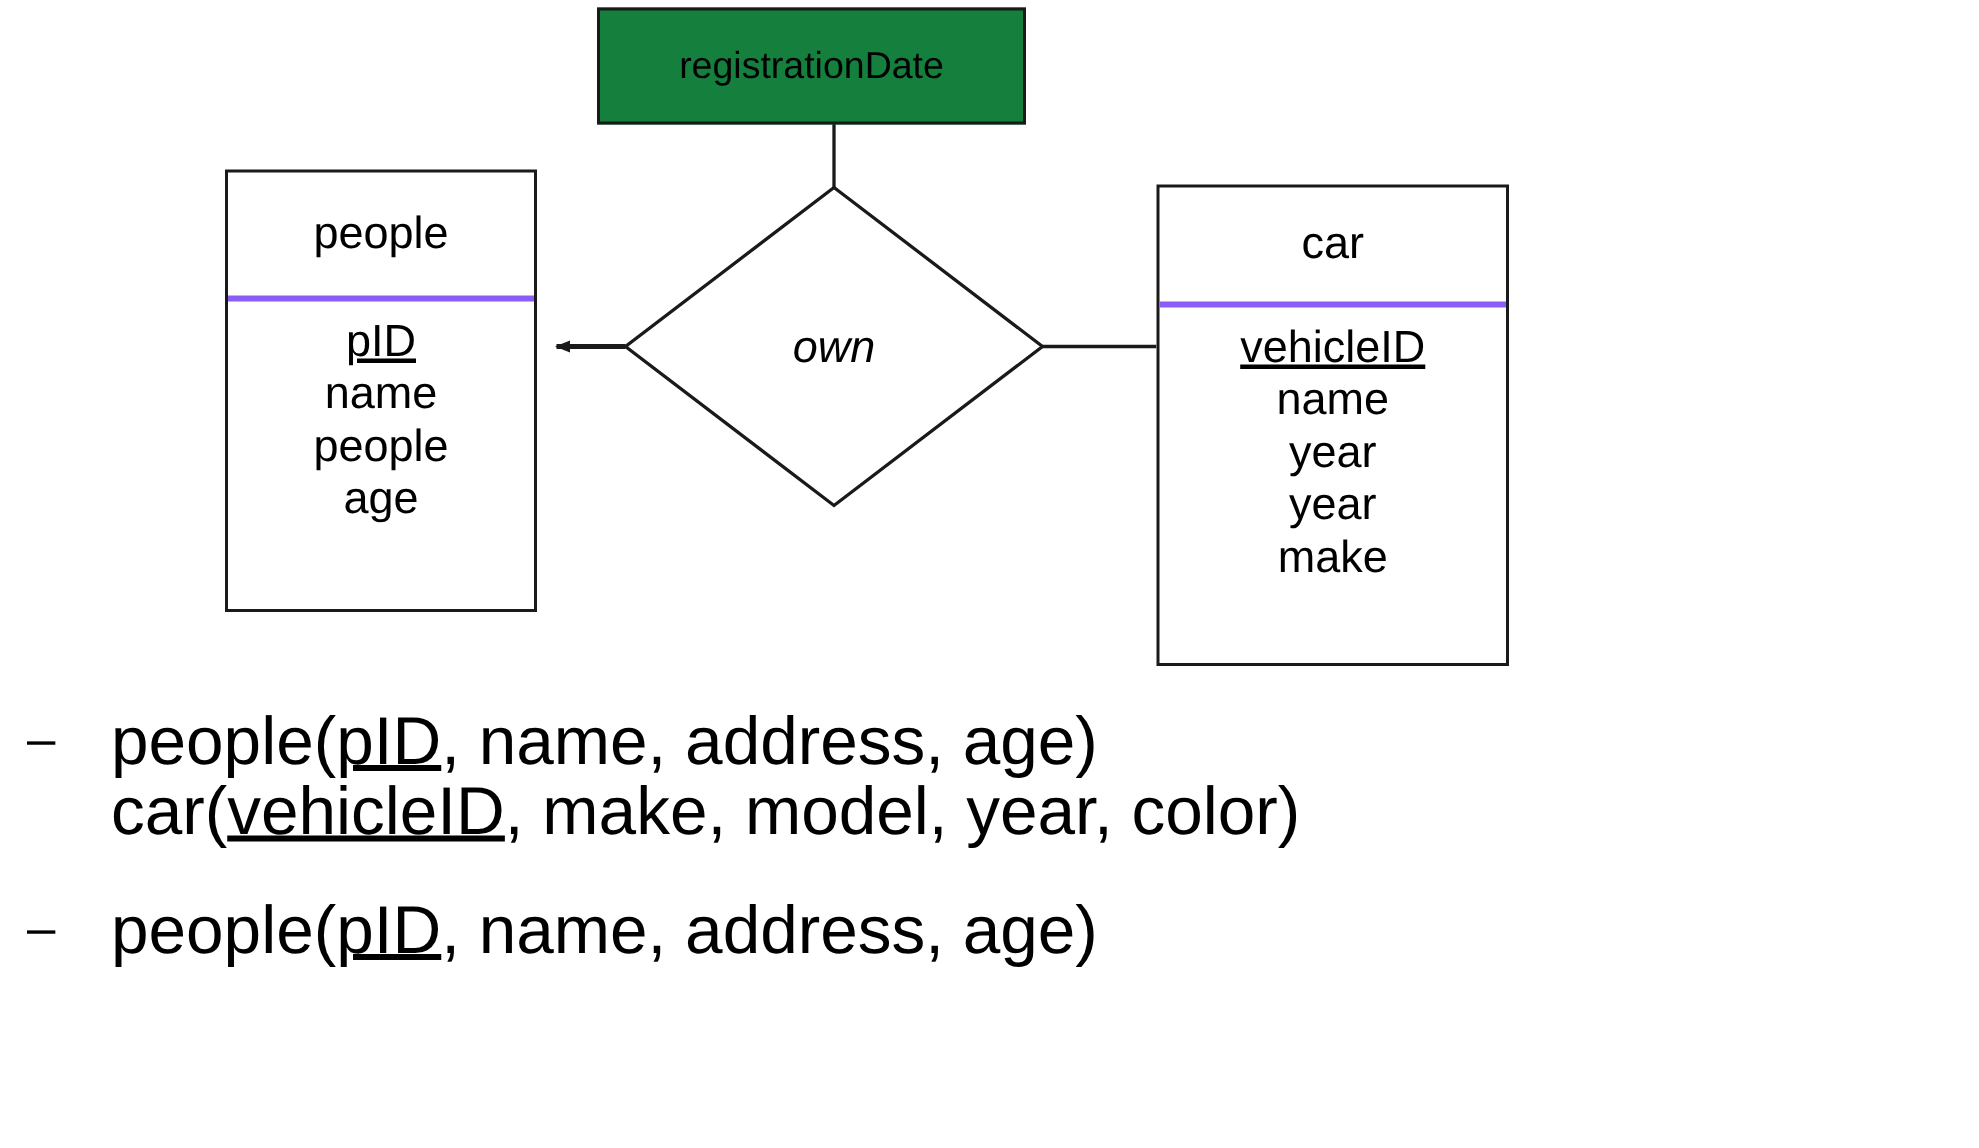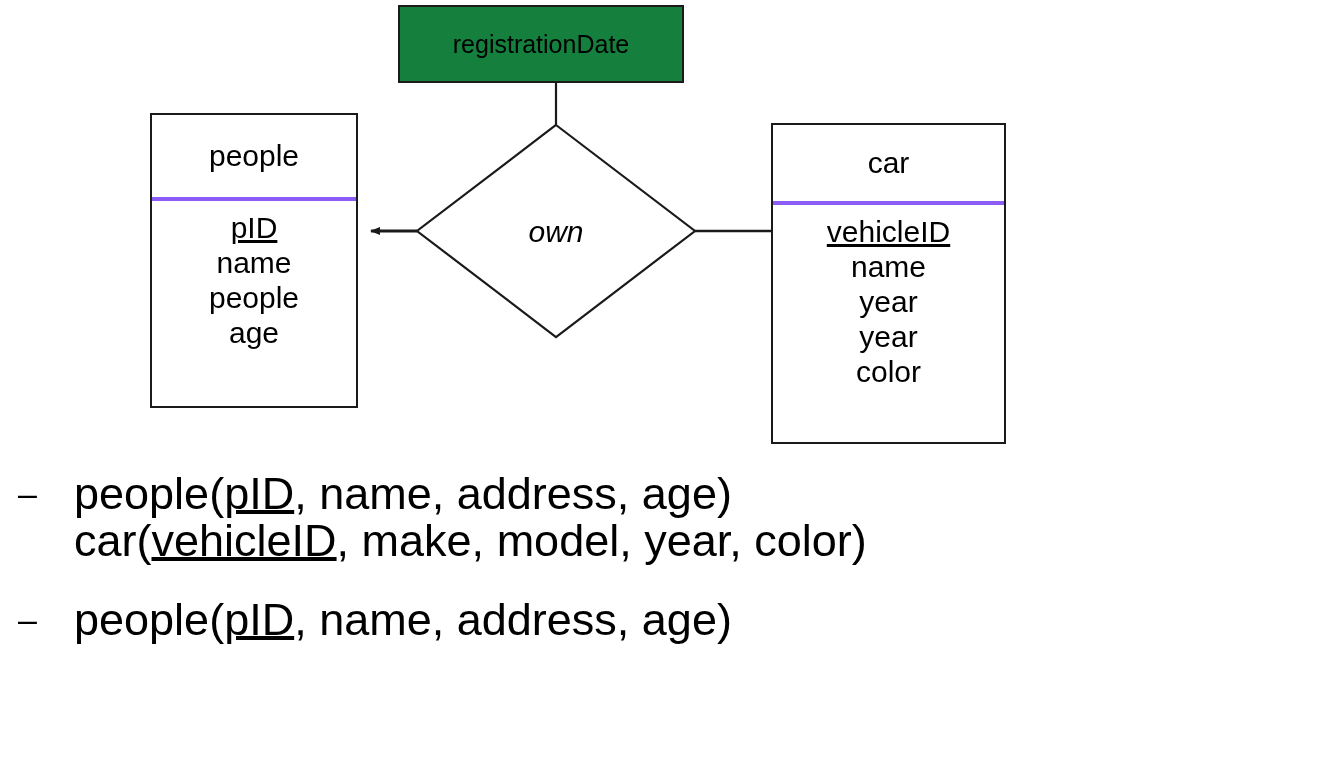--- a/index.html
+++ b/index.html
@@ -184,21 +184,21 @@
 
   <div class="entity-box" id="car-box">
     <div class="entity-header">
       <span>car</span>
     </div>
     <div class="entity-body">
       <div class="attr key">vehicleID</div>
       <div class="attr">name</div>
       <div class="attr">year</div>
       <div class="attr">year</div>
-      <div class="attr">color</div>
+      <div class="attr">make</div>
     </div>
   </div>
 </div>
 
 <div id="schema-list">
     <div class="schema-block">
       <div class="bullet-dash">–</div>
       <div class="schema-lines">
         <div class="schema-line"><span>people(</span><span class="u">pID</span><span>, name, address, age)</span></div>
         <div class="schema-line"><span>car(</span><span class="u">vehicleID</span><span>, make, model, year, color)</span></div>

